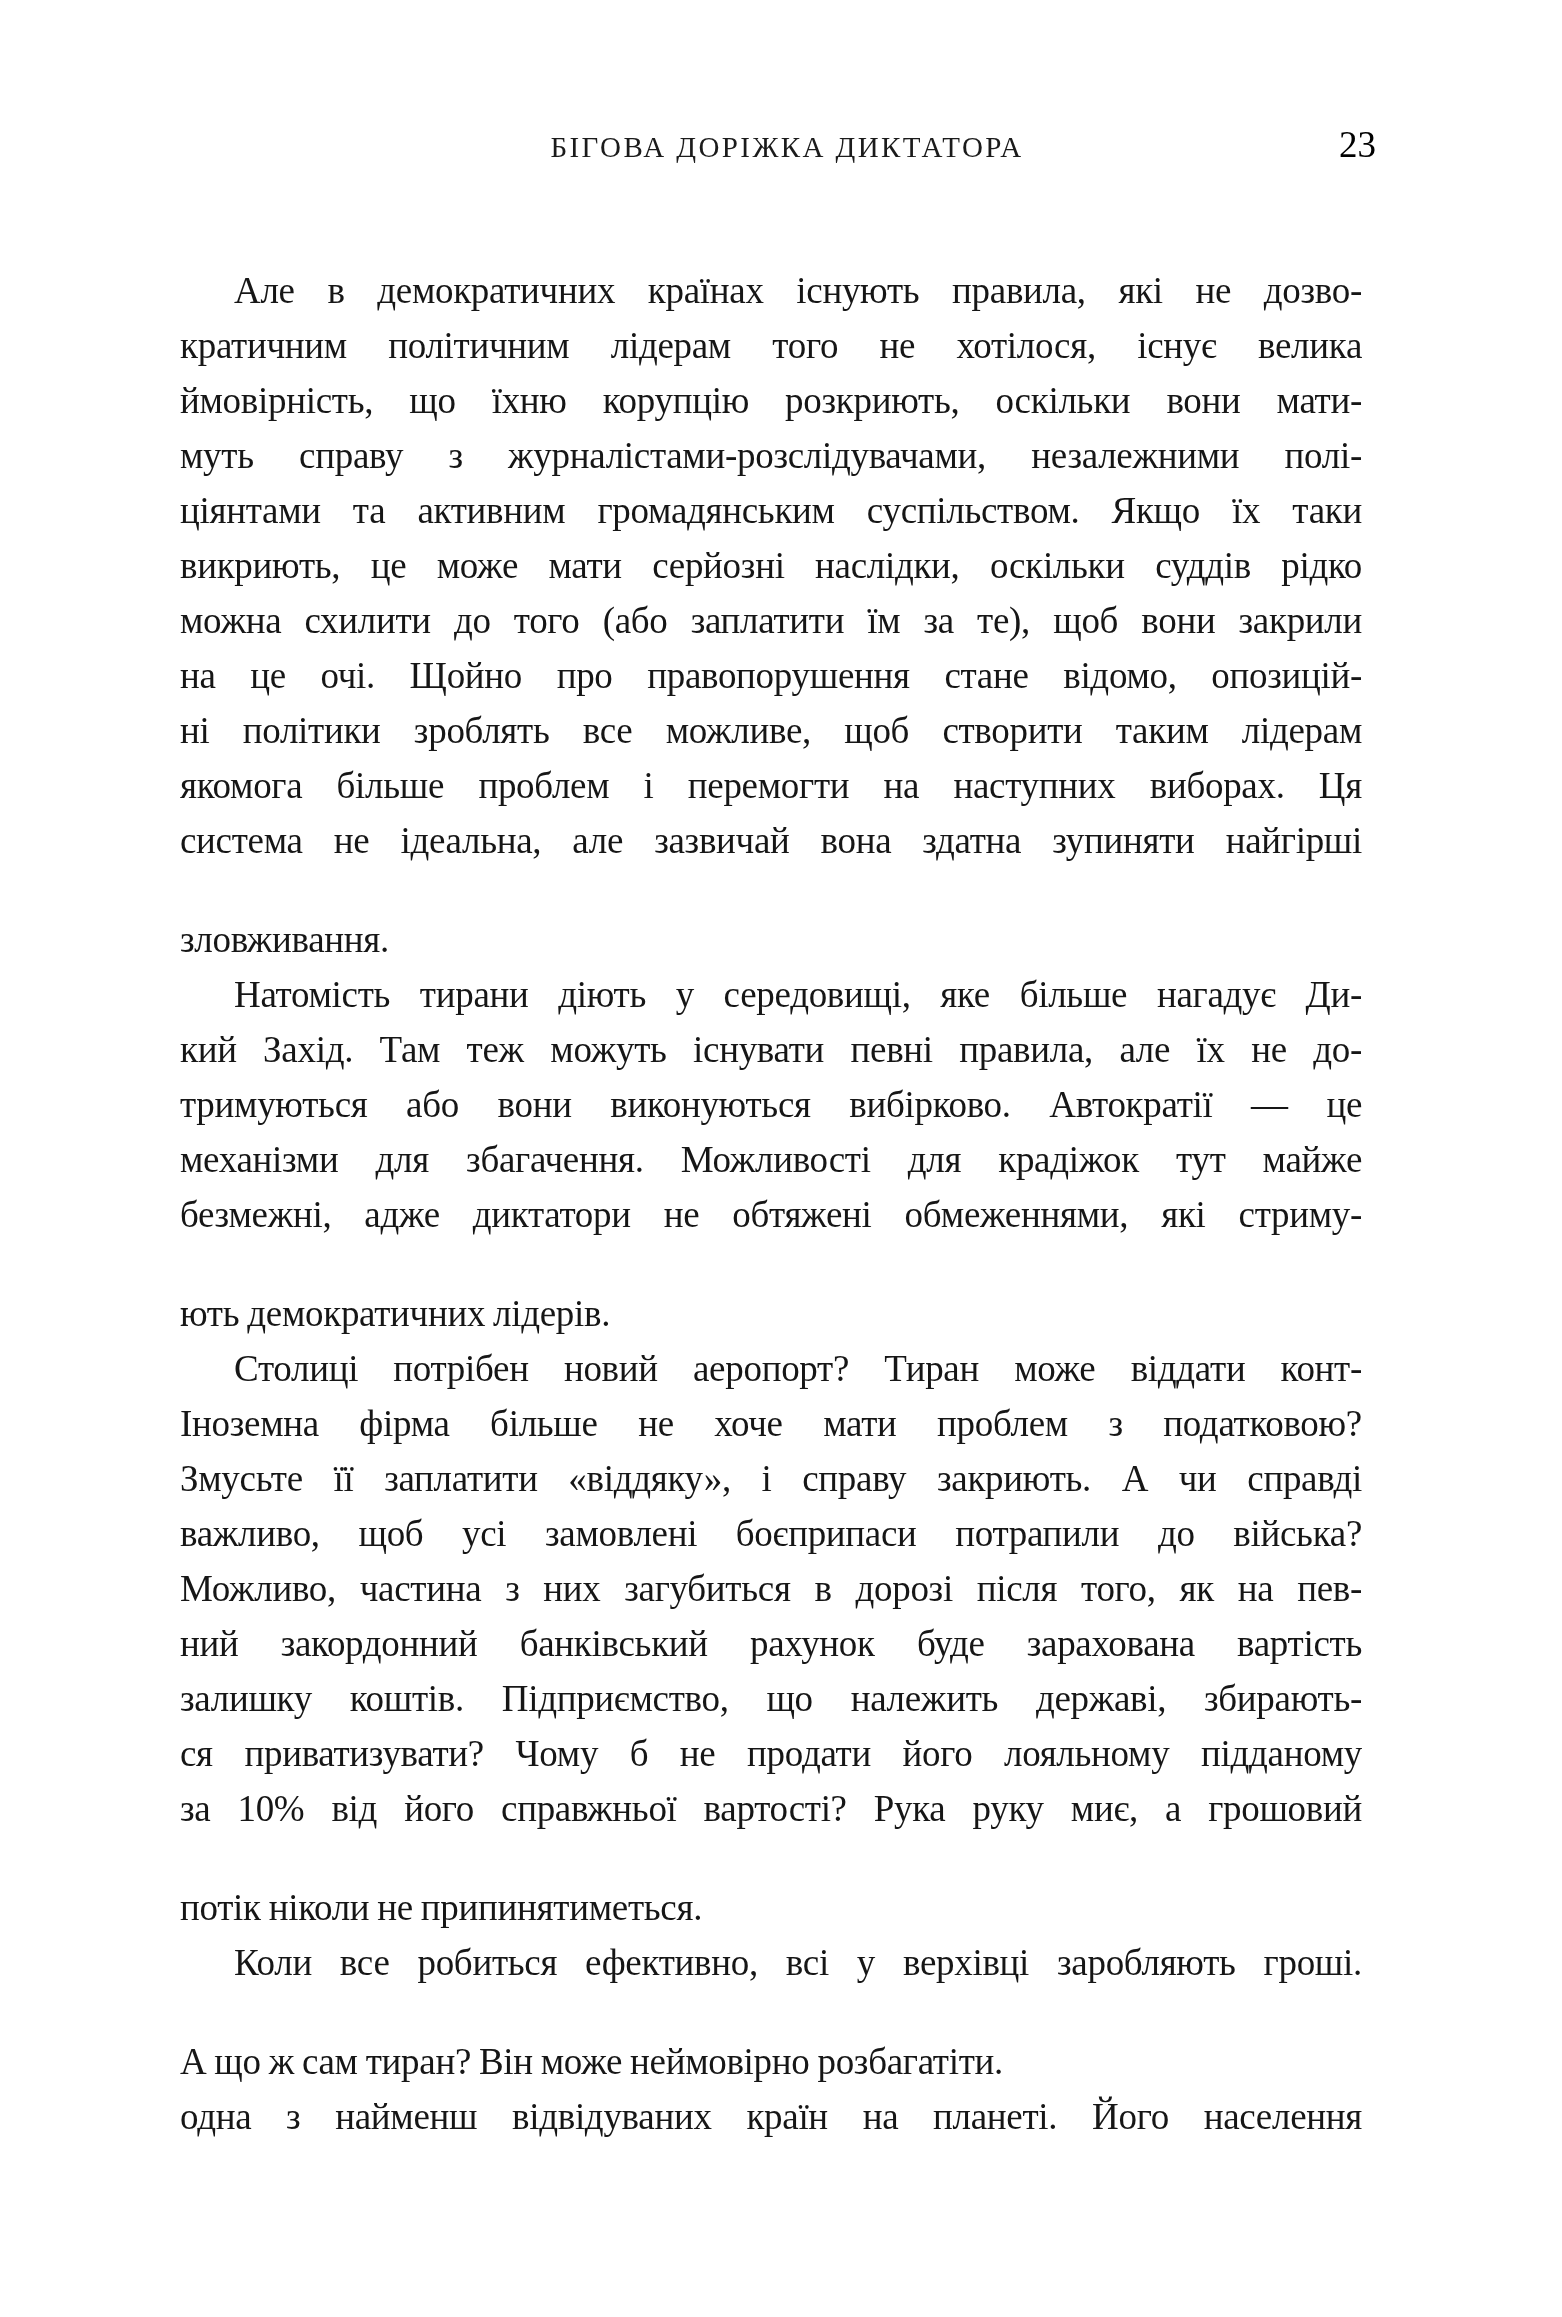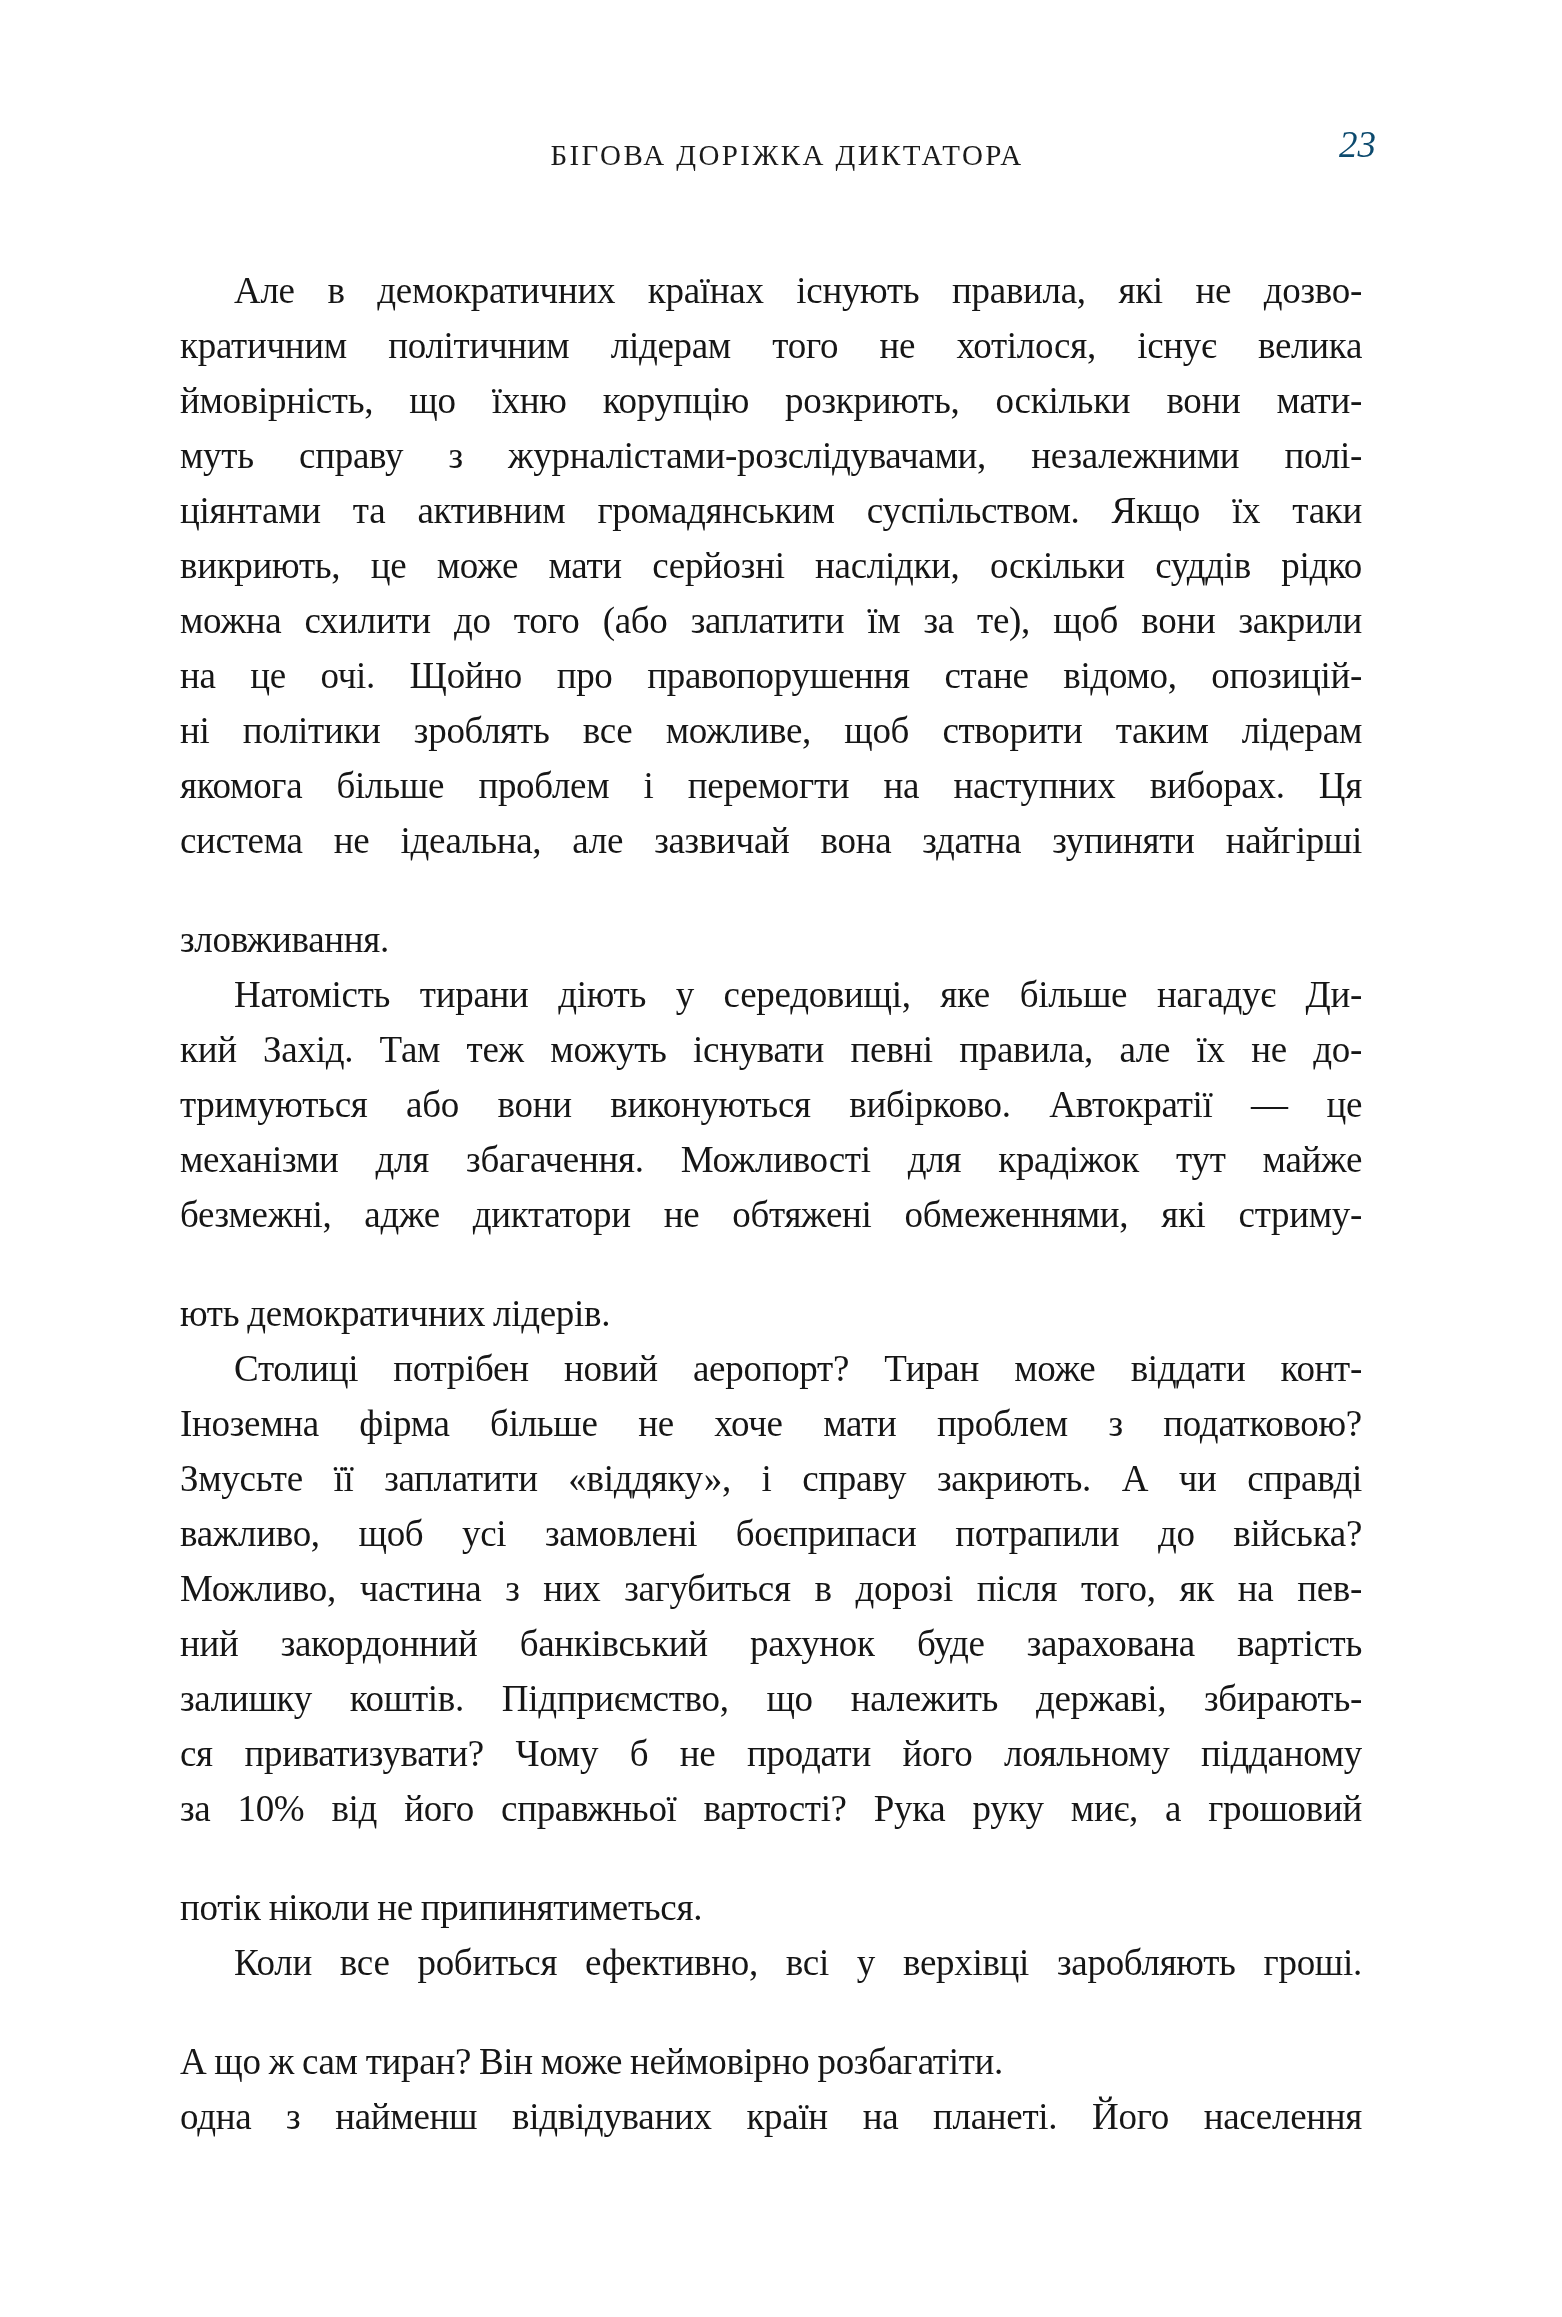--- a/index.html
+++ b/index.html
@@ -24,30 +24,28 @@
     height: 39px;
   }
   .chapter-title {
     display: block;
     text-align: center;
     font-size: 29px;
     line-height: 29px;
     letter-spacing: 2.4px;
     color: #1b1b1b;
     white-space: nowrap;
-    margin-top: 8px;
   }
   .page-number {
     position: absolute;
     right: 1.9px;
     top: -6.8px;
     font-size: 37px;
     line-height: 37px;
-    color: #0c4a6e;
-    font-style: italic;
+    color: #000000;
   }
   .text-block {
     position: absolute;
     left: 180px;
     top: 263px;
     width: 1182px;
   }
   .line {
     height: 55px;
     line-height: 55px;

